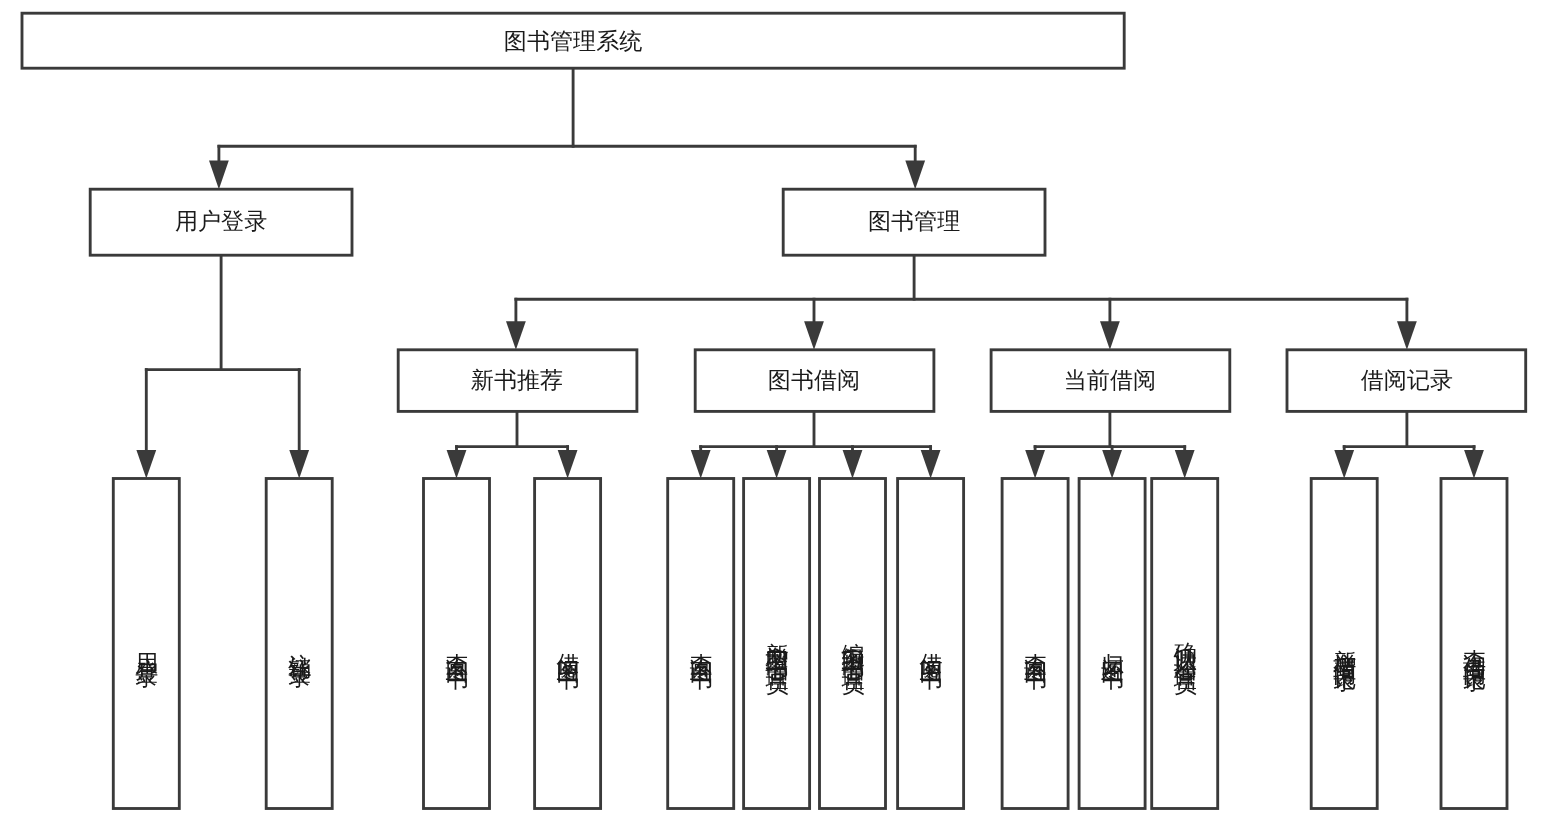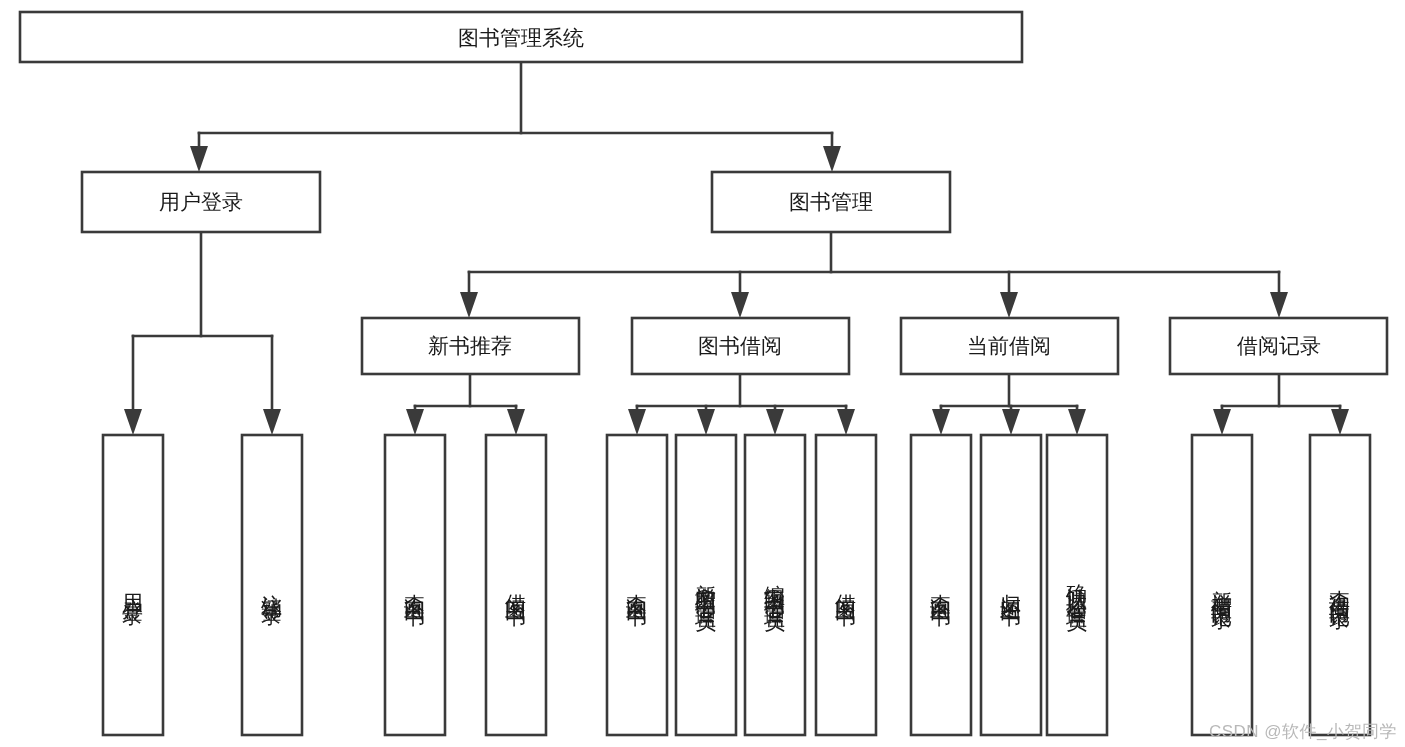--- a/index.html
+++ b/index.html
@@ -199,14 +199,13 @@
   <div class="node-label-v" style="left:745px; top:435px; width:60px; height:300px;">编辑图书（管理员）</div>
   <div class="node-label-v" style="left:816px; top:435px; width:60px; height:300px;">借阅图书</div>
 
   <div class="node-label-v" style="left:911px; top:435px; width:60px; height:300px;">查询图书</div>
   <div class="node-label-v" style="left:981px; top:435px; width:60px; height:300px;">归还图书</div>
   <div class="node-label-v" style="left:1047px; top:435px; width:60px; height:300px;">确认归还（管理员）</div>
 
   <div class="node-label-v" style="left:1192px; top:435px; width:60px; height:300px;">新增借阅记录</div>
   <div class="node-label-v" style="left:1310px; top:435px; width:60px; height:300px;">查询借阅记录</div>
 
-  <div id="watermark">CSDN @软件_小贺同学</div>
 </div>
 
 </body></html>

